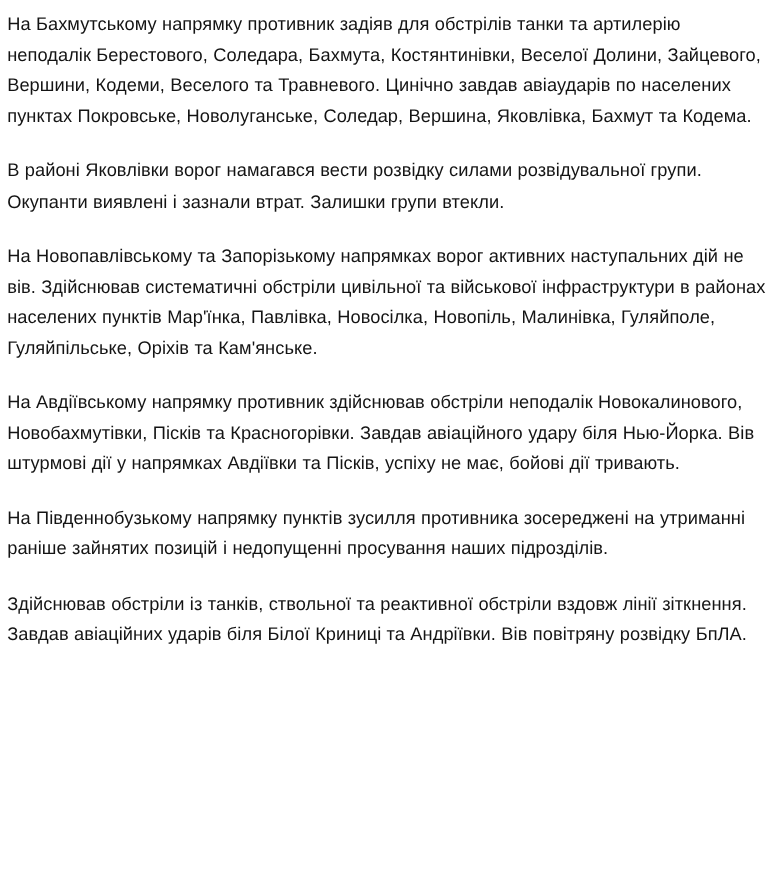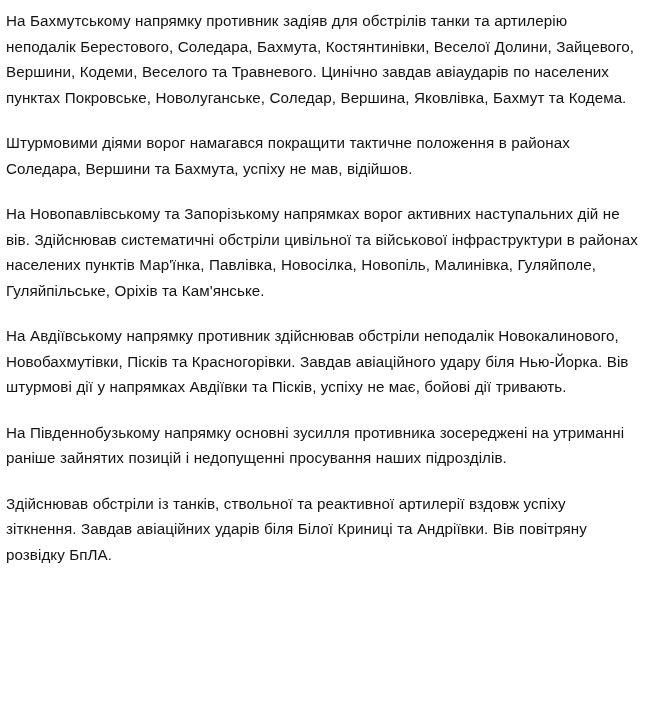--- a/index.html
+++ b/index.html
@@ -30,19 +30,19 @@
   }
   .para:last-child {
     margin-bottom: 0;
   }
 </style>
 </head>
 <body>
 
 <div class="doc">
   <p class="para">На Бахмутському напрямку противник задіяв для обстрілів танки та артилерію неподалік Берестового, Соледара, Бахмута, Костянтинівки, Веселої Долини, Зайцевого, Вершини, Кодеми, Веселого та Травневого. Цинічно завдав авіаударів по населених пунктах Покровське, Новолуганське, Соледар, Вершина, Яковлівка, Бахмут та Кодема.</p>
-  <p class="para">Штурмовими діями ворог намагався покращити тактичне положення в районах Соледара, Вершини та Бахмута, успіху не мав, відійшов.</p>
+  <p class="para">В районі Яковлівки ворог намагався вести розвідку силами розвідувальної групи.  Окупанти виявлені і зазнали втрат. Залишки групи втекли.</p>
   <p class="para">На Новопавлівському та Запорізькому напрямках ворог активних наступальних дій не вів. Здійснював систематичні обстріли цивільної та військової інфраструктури в районах населених пунктів Мар'їнка, Павлівка, Новосілка, Новопіль, Малинівка, Гуляйполе, Гуляйпільське, Оріхів та Кам'янське.</p>
   <p class="para">На Авдіївському напрямку противник здійснював обстріли неподалік Новокалинового, Новобахмутівки, Пісків та Красногорівки. Завдав авіаційного удару біля Нью-Йорка. Вів штурмові дії у напрямках Авдіївки та Пісків, успіху не має, бойові дії тривають.</p>
-  <p class="para">На Південнобузькому напрямку основні зусилля противника зосереджені на утриманні раніше зайнятих позицій і недопущенні просування наших підрозділів.</p>
-  <p class="para">Здійснював обстріли із танків, ствольної та реактивної артилерії вздовж успіху зіткнення. Завдав авіаційних ударів біля Білої Криниці та Андріївки. Вів повітряну розвідку БпЛА.</p>
+  <p class="para">На Південнобузькому напрямку пунктів зусилля противника зосереджені на утриманні раніше зайнятих позицій і недопущенні просування наших підрозділів.</p>
+  <p class="para">Здійснював обстріли із танків, ствольної та реактивної обстріли вздовж лінії зіткнення. Завдав авіаційних ударів біля Білої Криниці та Андріївки. Вів повітряну розвідку БпЛА.</p>
 
 </div>
 
 </body></html>

